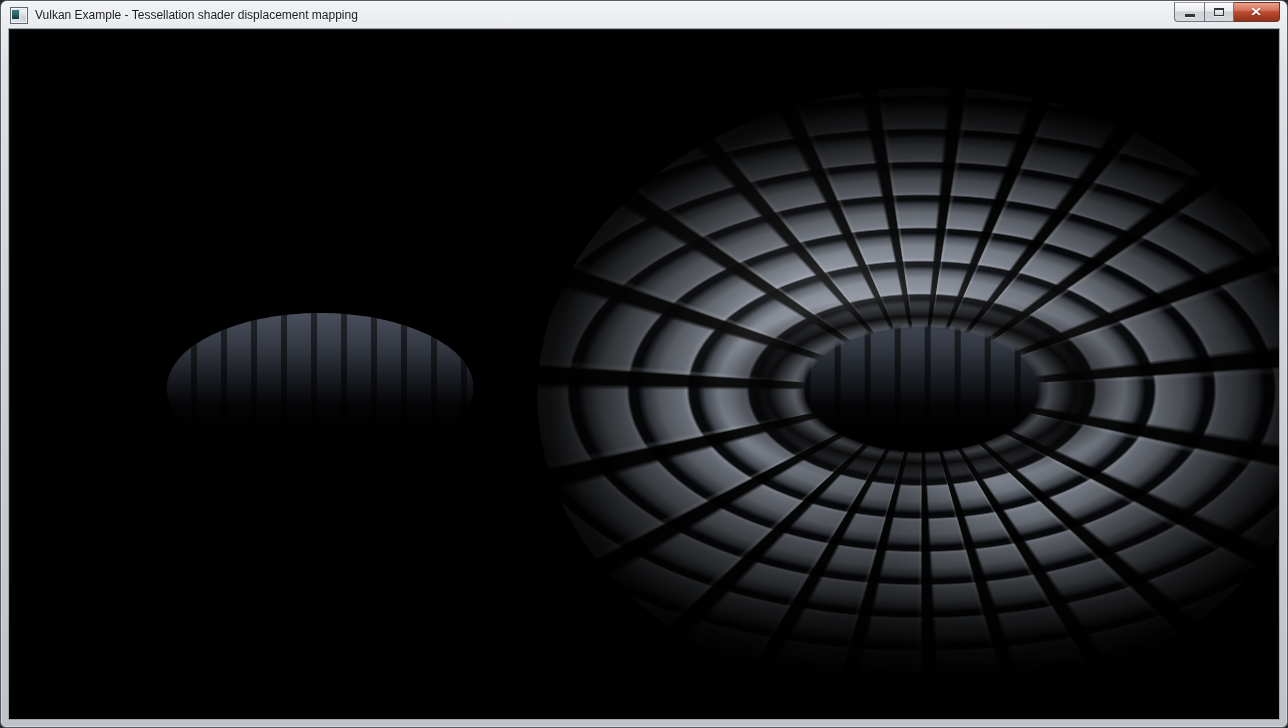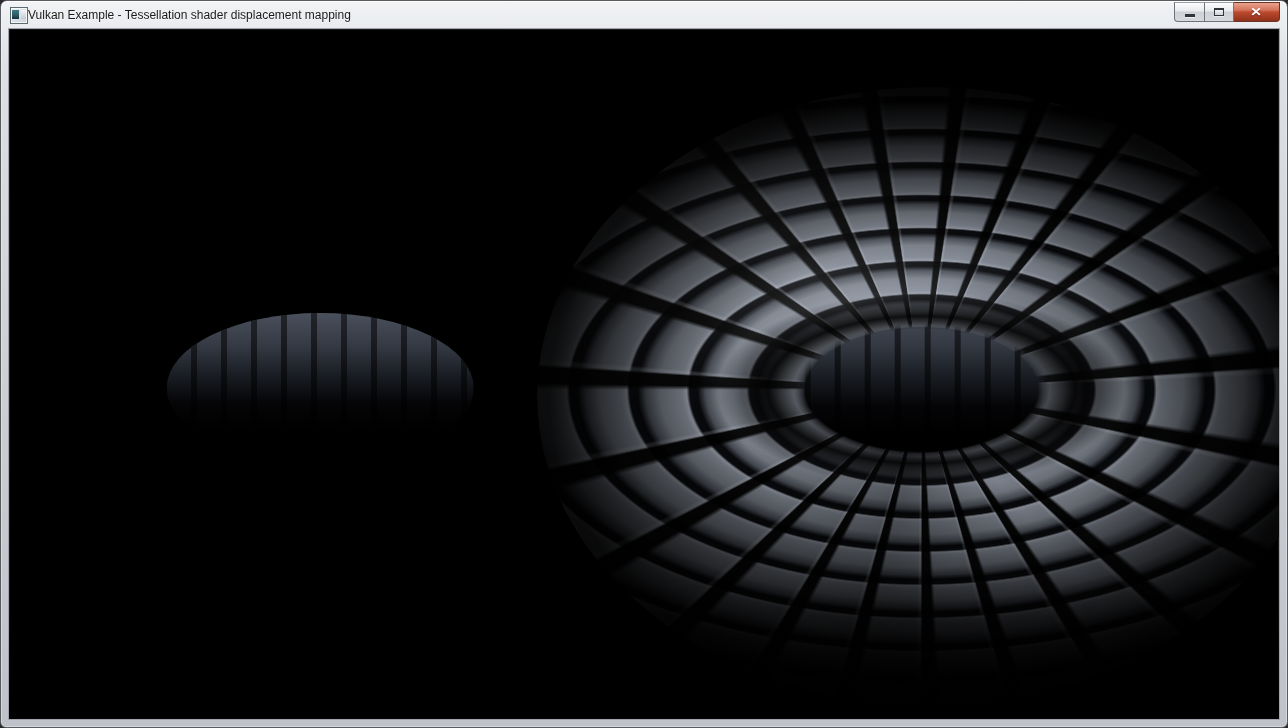--- a/index.html
+++ b/index.html
@@ -48,20 +48,21 @@
     width: 7px; height: 9px;
     background: linear-gradient(to bottom, #3f7d82 0%, #2c5d66 55%, #17343c 100%);
   }
   .app-icon::after {               
     content: "";
     position: absolute; right: 1px; top: 2px;
     width: 5px; height: 9px;
     background: linear-gradient(to bottom, #f4f6f7 0%, #c2cbd1 100%);
   }
   .title-text {
+    margin-left: 7px;
     font-size: 12px;
     color: var(--c-title_text, #1a1a1a);
     white-space: nowrap;
     text-shadow: 0 1px 0 rgba(255,255,255,0.6);
   }
 
   
   .caption-buttons {
     position: absolute; top: 1px; right: 7px;
     display: flex;

